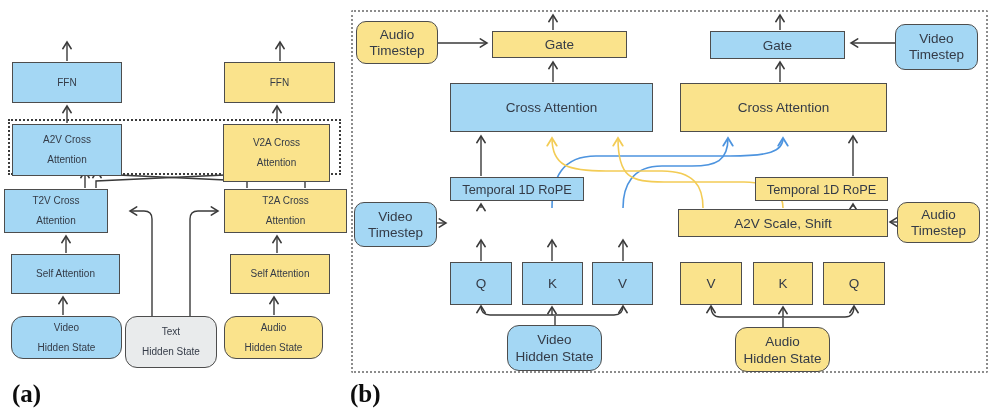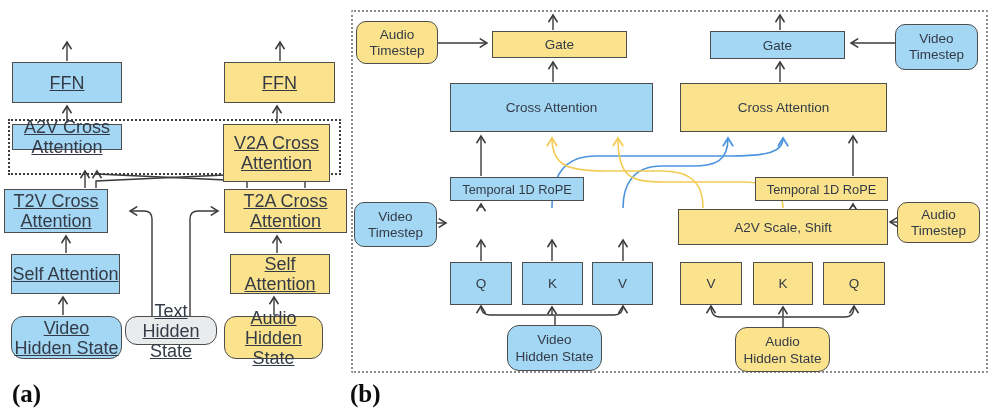--- a/index.html
+++ b/index.html
@@ -7,21 +7,21 @@
     position:relative;width:994px;height:414px;background:#ffffff;overflow:hidden;
     font-family:"Liberation Sans","DejaVu Sans",sans-serif;
   }
   .bx{
     position:absolute;box-sizing:border-box;
     border:1.5px solid #4d4d4d;background:#fff;
     display:flex;align-items:center;justify-content:center;
     text-align:center;white-space:pre-line;
     color:#343b47;font-size:13.5px;line-height:17px;
   }
-  .pa{font-size:18px;line-height:20px;text-decoration:underline;}
+  .pa{font-size:10px;line-height:20px;}
   .blue{background:#A4D7F4;}
   .yel{background:#FAE38C;}
   .gray{background:#E9EBEC;}
   .rnd{border-radius:12px;}
   .rnd2{border-radius:10px;}
   .dotbox{position:absolute;box-sizing:border-box;}
   #dot-a{left:8px;top:119px;width:333px;height:56px;border:2px dotted #3c3c3c;}
   #dot-b{left:351px;top:10px;width:637px;height:363px;border:2px dotted #8c8c8c;border-radius:2px;}
   #arrows{position:absolute;left:0;top:0;pointer-events:none;}
   .plabel{
@@ -98,36 +98,36 @@
 
     <g stroke="#F3CC55" stroke-width="1.6" fill="none">
       <path d="M703,208 C703,186 694,171 662,171 L606,171 C568,171 552,166 552,138" marker-end="url(#mky)"></path>
       <path d="M783,208 C783,195 774,182 744,182 L664,182 C630,182 618,177 618,138" marker-end="url(#mky)"></path>
     </g>
   </svg>
 
   <div class="bx blue pa" style="left:12px;top:62px;width:110px;height:41px">FFN</div>
   <div class="bx yel pa" style="left:224px;top:62px;width:111px;height:41px">FFN</div>
 
-  <div class="bx blue pa" style="left:12px;top:124px;width:110px;height:26px">A2V Cross
+  <div class="bx blue pa" style="left:12px;top:124px;width:110px;height:52px">A2V Cross
 Attention</div>
   <div class="bx yel pa" style="left:223px;top:124px;width:107px;height:58px">V2A Cross
 Attention</div>
 
   <div class="bx blue pa" style="left:4px;top:189px;width:104px;height:44px">T2V Cross
 Attention</div>
   <div class="bx yel pa" style="left:224px;top:189px;width:123px;height:44px">T2A Cross
 Attention</div>
 
   <div class="bx blue pa" style="left:11px;top:254px;width:109px;height:40px">Self Attention</div>
   <div class="bx yel pa" style="left:230px;top:254px;width:100px;height:40px">Self Attention</div>
 
   <div class="bx blue pa rnd" style="left:11px;top:316px;width:111px;height:43px">Video
 Hidden State</div>
-  <div class="bx gray pa rnd" style="left:125px;top:316px;width:92px;height:29px">Text
+  <div class="bx gray pa rnd" style="left:125px;top:316px;width:92px;height:52px">Text
 Hidden State</div>
   <div class="bx yel pa rnd" style="left:224px;top:316px;width:99px;height:43px">Audio
 Hidden State</div>
 
   <div class="plabel" style="left:12px;top:380px">(a)</div>
 
   <div class="bx yel rnd2" style="left:356px;top:21px;width:82px;height:43px;line-height:16px">Audio
 Timestep</div>
   <div class="bx yel" style="left:492px;top:31px;width:135px;height:27px">Gate</div>
   <div class="bx blue" style="left:710px;top:31px;width:135px;height:28px">Gate</div>
@@ -135,21 +135,21 @@
 Timestep</div>
 
   <div class="bx blue" style="left:450px;top:83px;width:203px;height:49px">Cross Attention</div>
   <div class="bx yel" style="left:680px;top:83px;width:207px;height:49px">Cross Attention</div>
 
   <div class="bx blue" style="left:450px;top:177px;width:134px;height:24px;font-size:12.8px">Temporal 1D RoPE</div>
   <div class="bx yel" style="left:755px;top:177px;width:133px;height:24px;font-size:12.8px">Temporal 1D RoPE</div>
 
   <div class="bx blue rnd2" style="left:354px;top:202px;width:83px;height:45px;line-height:16px">Video
 Timestep</div>
-  <div class="bx yel" style="left:678px;top:209px;width:210px;height:36px">A2V Scale, Shift</div>
+  <div class="bx yel" style="left:678px;top:209px;width:210px;height:28px">A2V Scale, Shift</div>
   <div class="bx yel rnd2" style="left:897px;top:202px;width:83px;height:41px;line-height:16px">Audio
 Timestep</div>
 
   <div class="bx blue" style="left:450px;top:262px;width:62px;height:43px">Q</div>
   <div class="bx blue" style="left:522px;top:262px;width:61px;height:43px">K</div>
   <div class="bx blue" style="left:592px;top:262px;width:61px;height:43px">V</div>
 
   <div class="bx yel" style="left:680px;top:262px;width:62px;height:43px">V</div>
   <div class="bx yel" style="left:753px;top:262px;width:60px;height:43px">K</div>
   <div class="bx yel" style="left:823px;top:262px;width:62px;height:43px">Q</div>

